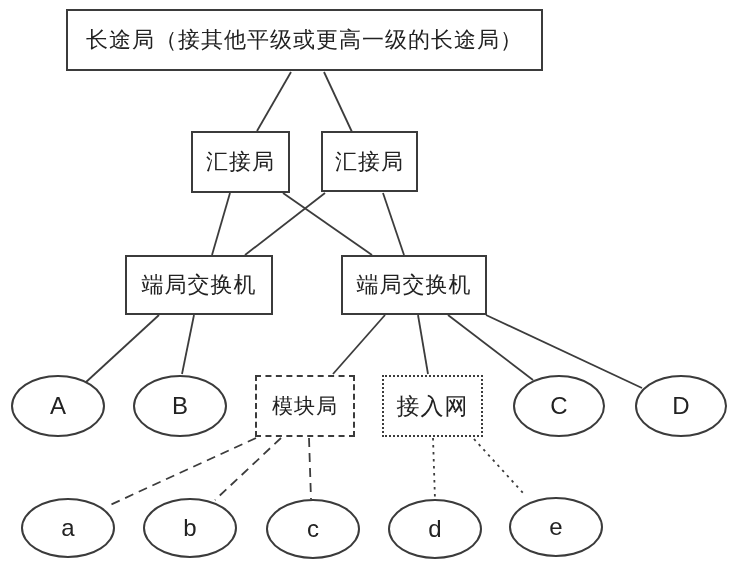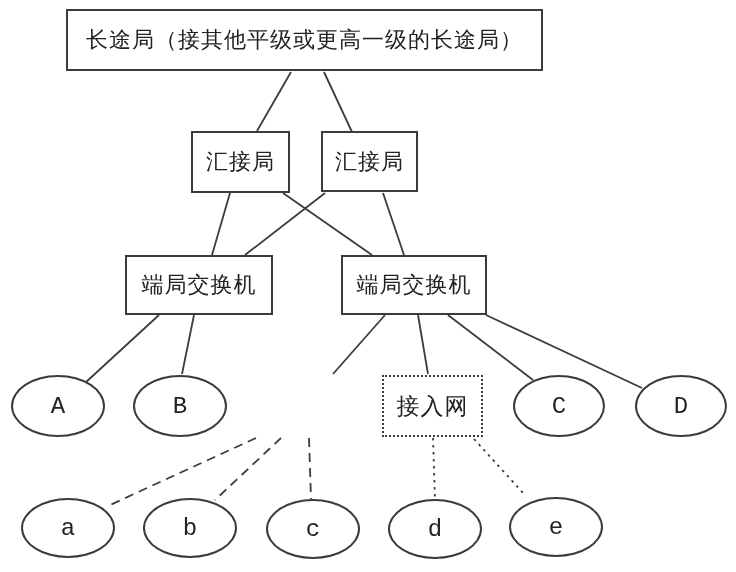--- a/index.html
+++ b/index.html
@@ -5,21 +5,21 @@
   html, body {
     margin: 0;
     padding: 0;
     background: #ffffff;
   }
   .canvas {
     position: relative;
     width: 736px;
     height: 572px;
     background: #ffffff;
-    font-family: Liberation Mono, monospace;
+    font-family: Liberation Sans, sans-serif;
     color: #222222;
     overflow: hidden;
   }
   .edges-svg {
     position: absolute;
     left: 0;
     top: 0;
     width: 736px;
     height: 572px;
   }
@@ -94,20 +94,21 @@
   <div class="node rect-node" style="left:66px; top:9px; width:477px; height:62px;">长途局（接其他平级或更高一级的长途局）</div>
 
   <div class="node rect-node" style="left:191px; top:131px; width:99px; height:62px;">汇接局</div>
 
   <div class="node rect-node" style="left:321px; top:131px; width:97px; height:61px;">汇接局</div>
 
   <div class="node rect-node" style="left:125px; top:255px; width:148px; height:60px;">端局交换机</div>
 
   <div class="node rect-node" style="left:341px; top:255px; width:146px; height:60px;">端局交换机</div>
 
+  <div class="node dashed-node" style="left:255px; top:375px; width:100px; height:62px;">模块局</div>
 
   <div class="node dotted-node" style="left:382px; top:375px; width:101px; height:62px;">接入网</div>
 
   <div class="node ellipse-node" style="left:11px; top:375px; width:94px; height:62px;">A</div>
 
   <div class="node ellipse-node" style="left:133px; top:375px; width:94px; height:62px;">B</div>
 
   <div class="node ellipse-node" style="left:513px; top:375px; width:92px; height:62px;">C</div>
 
   <div class="node ellipse-node" style="left:635px; top:375px; width:92px; height:62px;">D</div>

